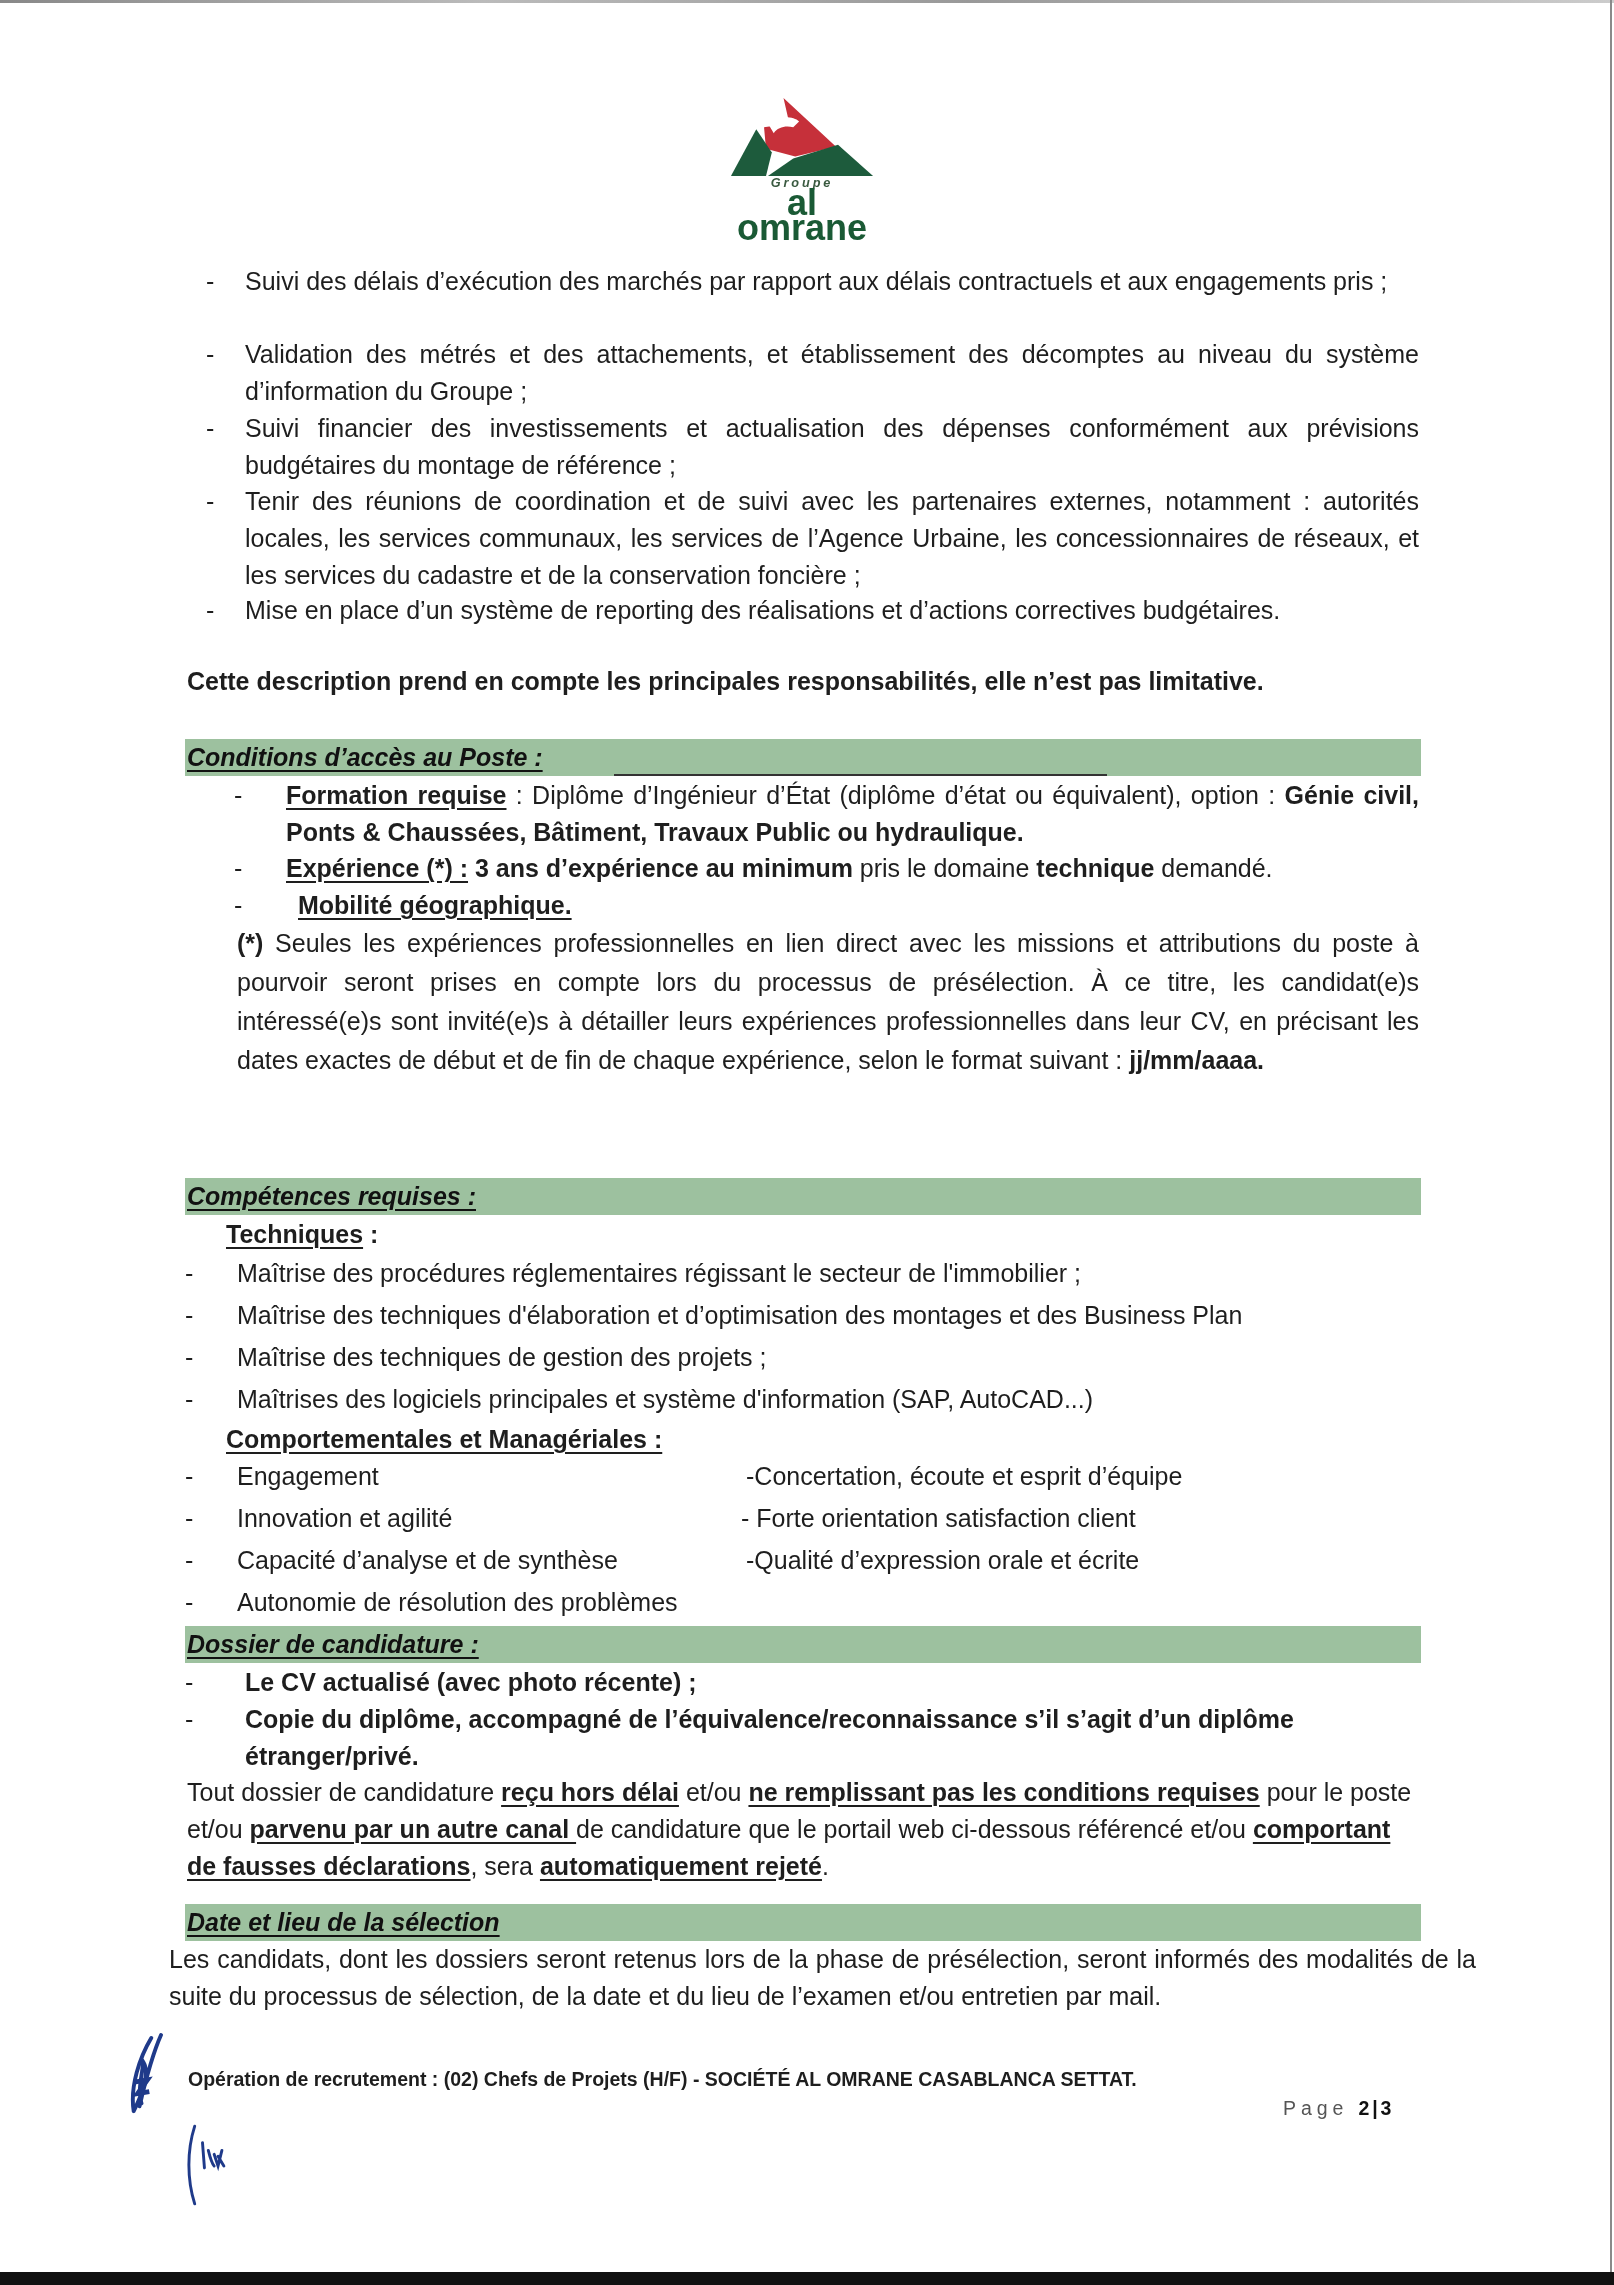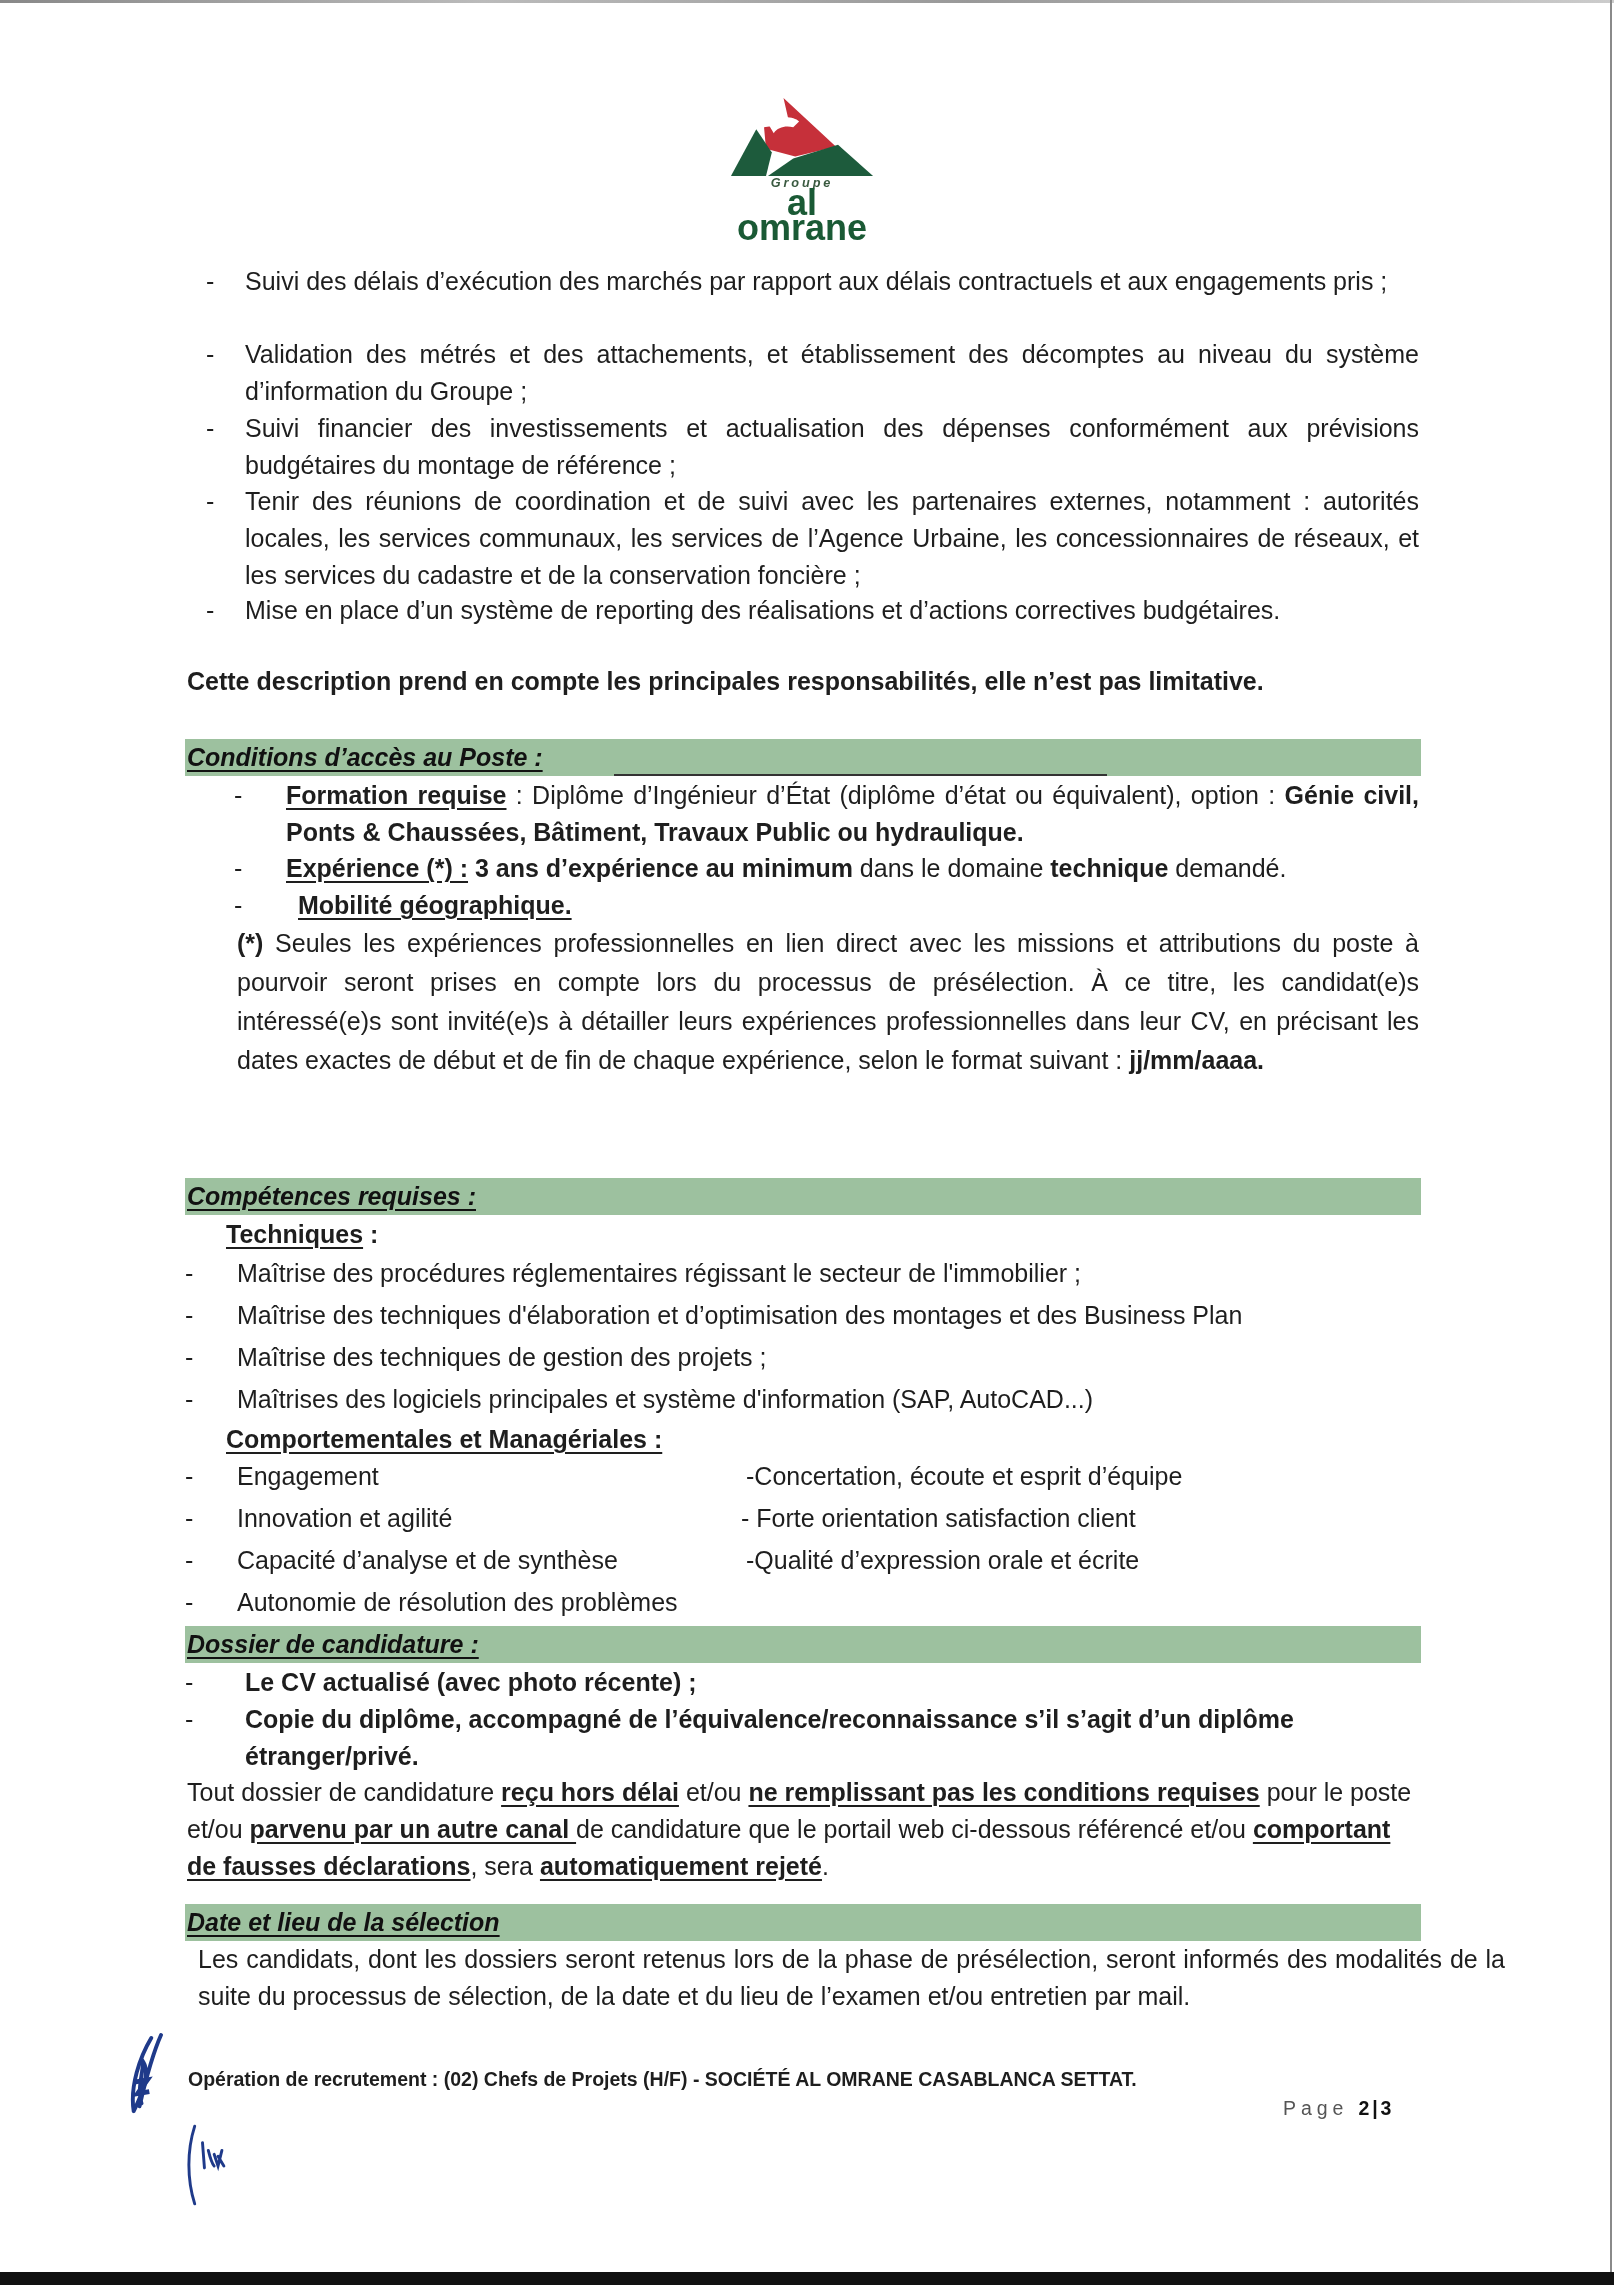--- a/index.html
+++ b/index.html
@@ -72,21 +72,21 @@
 <div class="bar" style="top:739px;">
   <span>Conditions d’accès au Poste :</span>
 </div>
 <div class="bar-line" style="left:614px;top:774px;width:493px;"></div>
 
 <div>
   <span class="dash" style="left:234px;top:777px;">-</span>
   <div class="txt just" style="left:286px;top:777px;width:1133px;"><span class="b u">Formation requise</span><span> : Diplôme d’Ingénieur d’État (diplôme d’état ou équivalent), option : </span><span class="b">Génie civil, Ponts &amp; Chaussées, Bâtiment, Travaux Public ou hydraulique.</span></div>
 
   <span class="dash" style="left:234px;top:850px;">-</span>
-  <div class="txt" style="left:286px;top:850px;"><span class="b u">Expérience (*) :</span><span class="b"> 3 ans d’expérience au minimum</span><span> dans le domaine </span><span class="b">technique</span><span> demandé.</span></div>
+  <div class="txt" style="left:286px;top:850px;"><span class="b u">Expérience (*) :</span><span class="b"> 3 ans d’expérience au minimum</span><span> pris le domaine </span><span class="b">technique</span><span> demandé.</span></div>
 
   <span class="dash" style="left:234px;top:887px;">-</span>
   <div class="txt b u" style="left:298px;top:887px;">Mobilité géographique.</div>
 
   <div class="txt just" style="left:237px;top:924px;width:1182px;line-height:39px;"><span class="b">(*)</span><span> Seules les expériences professionnelles en lien direct avec les missions et attributions du poste à pourvoir seront prises en compte lors du processus de présélection. À ce titre, les candidat(e)s intéressé(e)s sont invité(e)s à détailler leurs expériences professionnelles dans leur CV, en précisant les dates exactes de début et de fin de chaque expérience, selon le format suivant : </span><span class="b">jj/mm/aaaa.</span></div>
 </div>
 
 <div class="bar" style="top:1178px;">
   <span>Compétences requises :</span>
 </div>
@@ -132,21 +132,21 @@
   <div class="txt b" style="left:245px;top:1664px;">Le CV actualisé (avec photo récente) ;</div>
   <span class="dash" style="left:185px;top:1701px;">-</span>
   <div class="txt b" style="left:245px;top:1701px;width:1092px;white-space:normal;">Copie du diplôme, accompagné de l’équivalence/reconnaissance s’il s’agit d’un diplôme étranger/privé.</div>
 </div>
 
 <div class="txt" style="left:187px;top:1774px;width:1234px;white-space:normal;"><span>Tout dossier de candidature </span><span class="b u">reçu hors délai</span><span> et/ou </span><span class="b u">ne remplissant pas les conditions requises</span><span> pour le poste et/ou </span><span class="b u">parvenu par un autre canal </span><span>de candidature que le portail web ci-dessous référencé et/ou </span><span class="b u">comportant de fausses déclarations</span><span>, sera </span><span class="b u">automatiquement rejeté</span><span>.</span></div>
 
 <div class="bar" style="top:1904px;">
   <span>Date et lieu de la sélection</span>
 </div>
-<div class="txt just" style="left:169px;top:1941px;width:1307px;margin-left:29px;">Les candidats, dont les dossiers seront retenus lors de la phase de présélection, seront informés des modalités de la suite du processus de sélection, de la date et du lieu de l’examen et/ou entretien par mail.</div>
+<div class="txt just" style="left:169px;top:1941px;width:1307px;">Les candidats, dont les dossiers seront retenus lors de la phase de présélection, seront informés des modalités de la suite du processus de sélection, de la date et du lieu de l’examen et/ou entretien par mail.</div>
 
 <svg class="sig" style="left:122px;top:2033px;" width="78" height="88" viewBox="0 0 80 90">
   <path d="M30,5 C18,25 8,55 12,80 M12,80 C22,60 28,40 22,30 C20,45 16,60 20,72 M40,2 C32,20 25,45 18,75" stroke="#1f3a8a" stroke-width="4" fill="none" stroke-linecap="round"></path>
   <path d="M14,50 L26,48 L16,62 L28,60" stroke="#1f3a8a" stroke-width="5" fill="none"></path>
 </svg>
 <div class="footer-text">Opération de recrutement : (02) Chefs de Projets (H/F) - SOCIÉTÉ AL OMRANE CASABLANCA SETTAT.</div>
 <div class="page-num"><span>Page</span> <span class="b">2</span><span class="b">|</span><span class="b">3</span></div>
 <svg class="sig" style="left:185px;top:2121px;" width="68" height="88" viewBox="0 0 70 90">
   <path d="M10,5 C2,30 2,60 10,85" stroke="#1f3a8a" stroke-width="3" fill="none" stroke-linecap="round"></path>
   <path d="M18,22 L20,48 M24,30 C26,38 28,44 30,46 M30,34 L34,46 L38,30 M34,36 L40,46" stroke="#1f3a8a" stroke-width="3" fill="none" stroke-linecap="round"></path>

